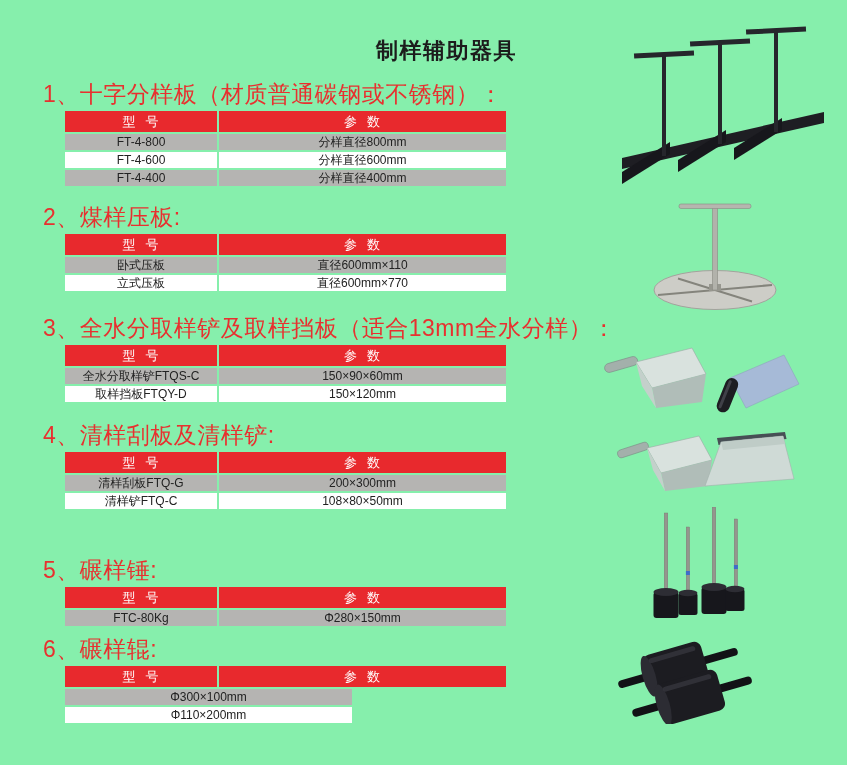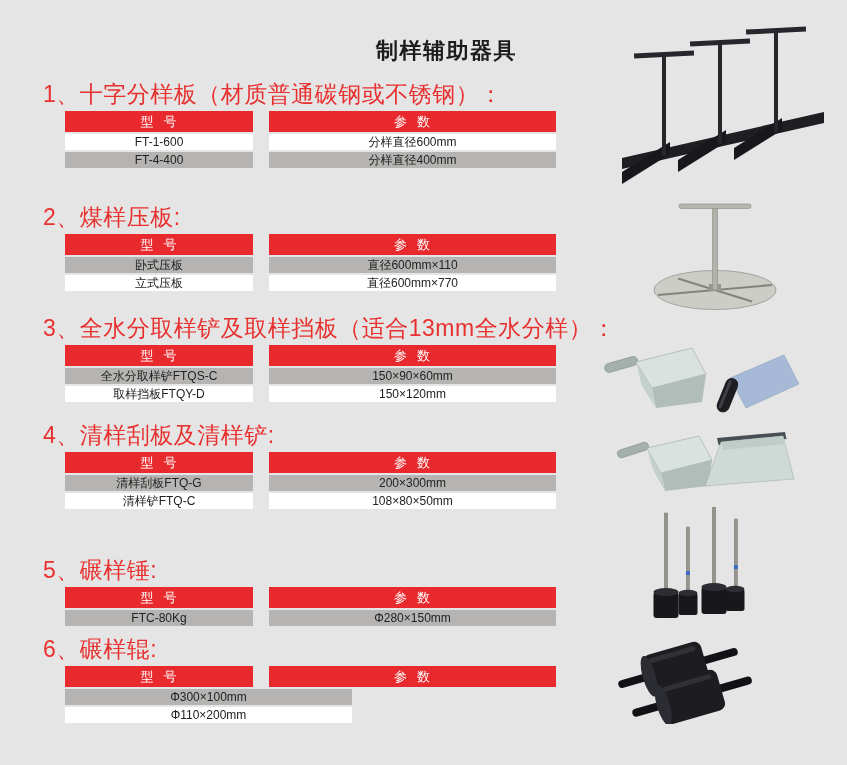--- a/index.html
+++ b/index.html
@@ -1,32 +1,32 @@
 <!DOCTYPE html>
 <html><head>
 <meta charset="utf-8">
 <style>
   html,body{margin:0;padding:0;background:#ffffff;}
   .page{
-    position:relative;width:847px;height:765px;background:#e5e5e5;overflow:hidden;
+    position:relative;width:847px;height:765px;background:#86efac;overflow:hidden;
     font-family:"Liberation Sans","DejaVu Sans",sans-serif;
   }
   .doc-title{
     position:absolute;left:376px;top:36px;
     font-size:22px;font-weight:bold;color:#1c1c1c;letter-spacing:1.5px;white-space:pre;
   }
   .section{position:absolute;left:43px;width:537px;}
   .sec-heading{
     font-size:23px;line-height:20px;color:#e8302f;margin:0 0 7px 0;
     letter-spacing:0.5px;white-space:pre;font-weight:500;
   }
   .tbl{width:513px;margin-left:22px;}
   .tr{display:flex;margin-bottom:2px;}
   .cell{text-align:center;white-space:pre;}
-  .c1{width:188px;margin-right:16px;flex:none;text-align:center;}
+  .c1{width:152px;margin-right:2px;flex:none;text-align:center;}
   .c2{width:287px;flex:none;}
   .th{
     background:#e8292d;color:#ffffff;font-size:13px;height:21px;line-height:21px;
     letter-spacing:1px;
   }
   .td{font-size:12px;color:#222222;height:16px;line-height:16px;background:#ffffff;}
   .tr.alt .td{background:#b5b4b2;}
   .photo{position:absolute;}
   .photo svg{display:block;width:100%;height:100%;}
 </style>
@@ -37,22 +37,26 @@
 
   <div class="doc-title">制样辅助器具</div>
 
   <div class="section" style="top:84px;">
     <div class="sec-heading">1、十字分样板（材质普通碳钢或不锈钢）：</div>
     <div class="tbl">
       <div class="tr">
         <div class="cell th c1">型  号</div>
         <div class="cell th c2">参  数</div>
       </div>
-      <div class="tr">
-        <div class="cell td c1">FT-1-600</div>
+      <div class="tr alt">
+        <div class="cell td c1">FT-4-800</div>
+        <div class="cell td c2">分样直径800mm</div>
+      </div>
+      <div class="tr">
+        <div class="cell td c1">FT-4-600</div>
         <div class="cell td c2">分样直径600mm</div>
       </div>
       <div class="tr alt">
         <div class="cell td c1">FT-4-400</div>
         <div class="cell td c2">分样直径400mm</div>
       </div>
     </div>
   </div>
 
   <div class="section" style="top:207px;">

